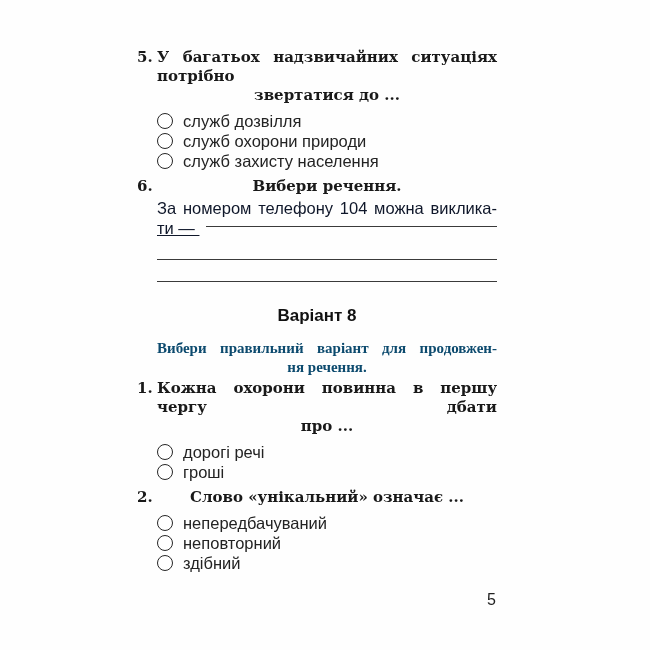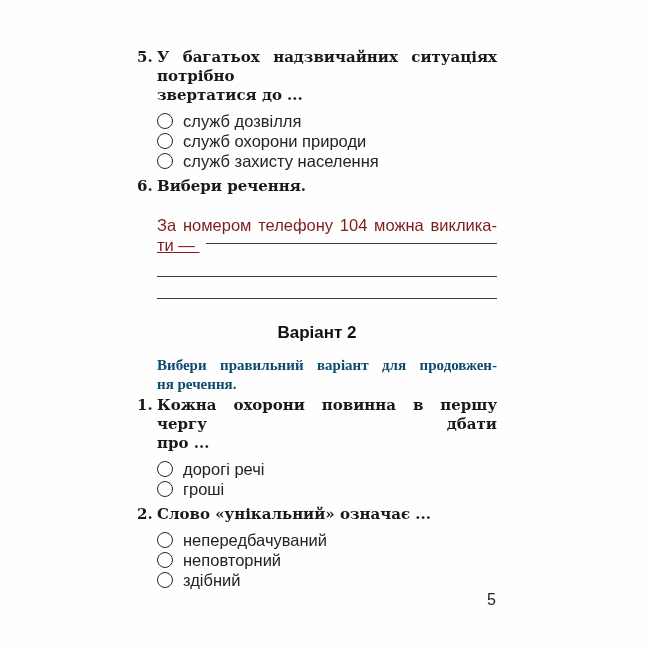--- a/index.html
+++ b/index.html
@@ -26,20 +26,21 @@
   .q-title {
     font-family: "DejaVu Serif", serif;
     font-weight: bold;
     font-size: 15px;
     color: #191919;
   }
   .q-line {
     line-height: 19px;
     padding-left: 20px;
     position: relative;
+    text-align: center;
   }
   .q-num {
     position: absolute;
     left: 0;
     top: 0;
   }
   .justify {
     text-align: justify;
     text-align-last: justify;
   }
@@ -67,22 +68,22 @@
   .option-label {
     font-size: 16.5px;
     color: #232323;
     white-space: nowrap;
   }
   
   .q-body {
     padding-left: 20px;
     font-size: 16.5px;
     line-height: 20px;
-    color: #7f1d1d;
-    margin-top: 20px;
+    color: #0f172a;
+    margin-top: 3px;
   }
   .fill-row {
     display: flex;
     align-items: center;
     text-decoration: underline;
   }
   .fill-line {
     flex: 1;
     border-bottom: 1.4px solid #3a3a3a;
     margin-left: 7px;
@@ -151,21 +152,21 @@
         <div class="q-body">
           <div class="q-line justify" style="padding-left: 0px;">За номером телефону 104 можна виклика-</div>
           <div class="fill-row">
             <span>ти —&nbsp;</span>
             <span class="fill-line"></span>
           </div>
           <div class="blank-line"></div>
           <div class="blank-line"></div>
         </div>
       </div>
-      <div class="variant-heading">Варіант 2</div>
+      <div class="variant-heading">Варіант 8</div>
       <div class="instruction">
         <div class="q-line justify">Вибери правильний варіант для продовжен-</div>
         <div class="q-line">ня речення.</div>
       </div>
       <div class="question">
         <div class="q-title">
           <div class="q-line justify"><span class="q-num">1.</span><span>Кожна охорони повинна в першу чергу дбати</span></div>
           <div class="q-line"><span>про ...</span></div>
         </div>
         <div class="options">

